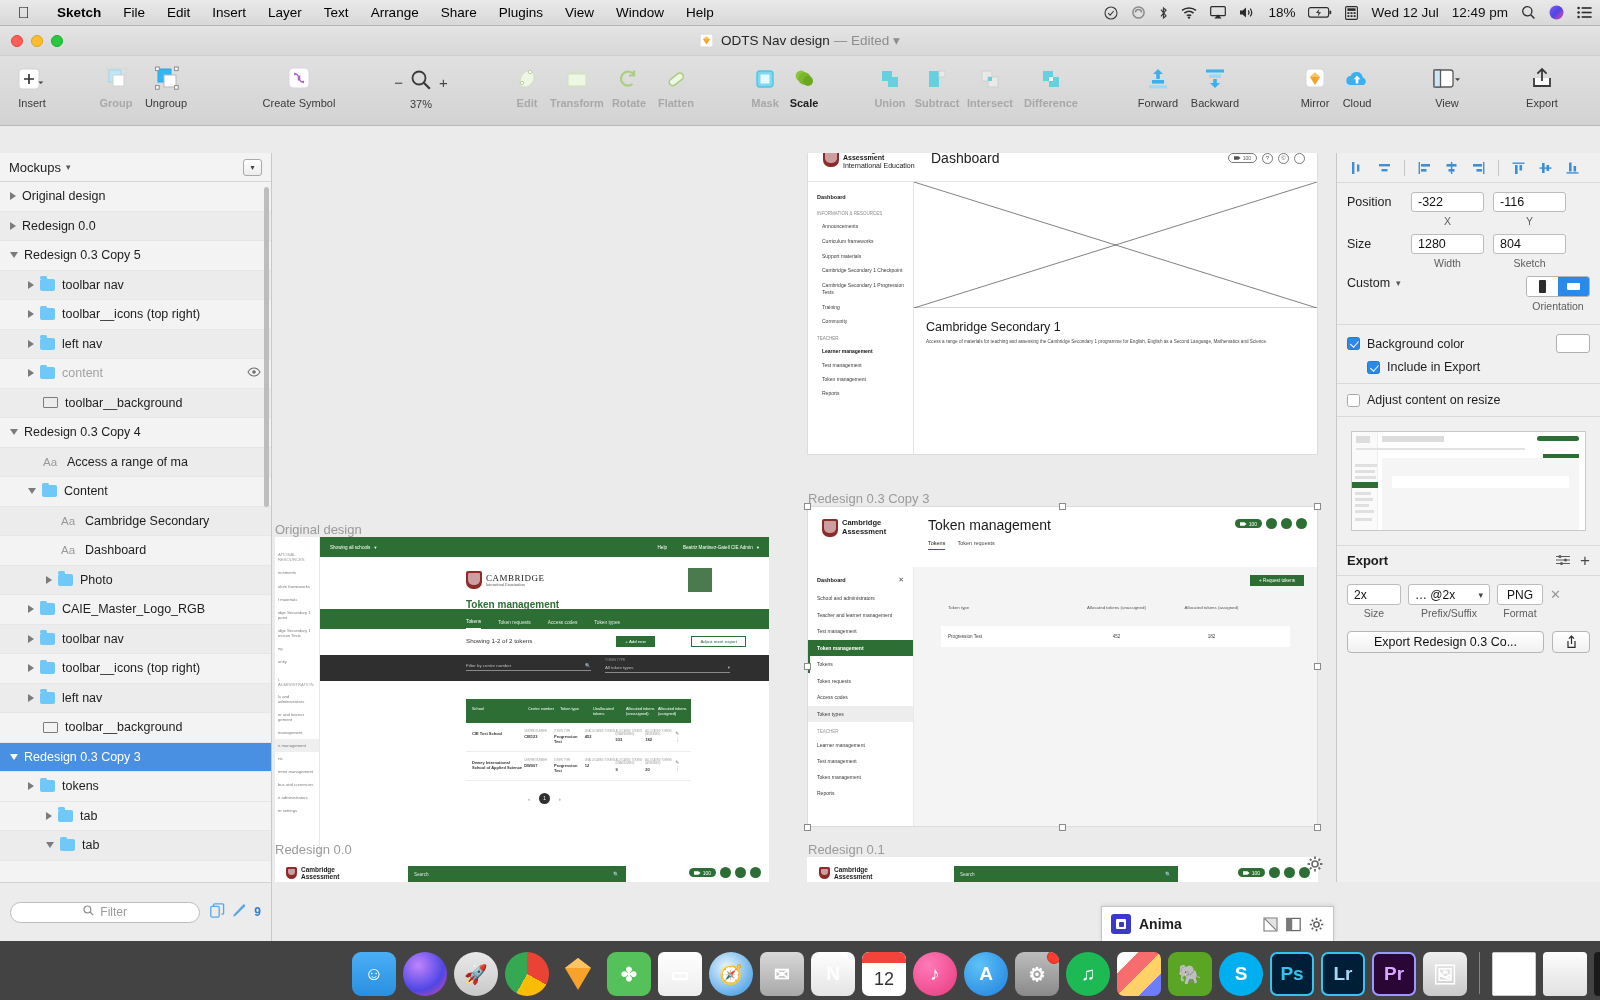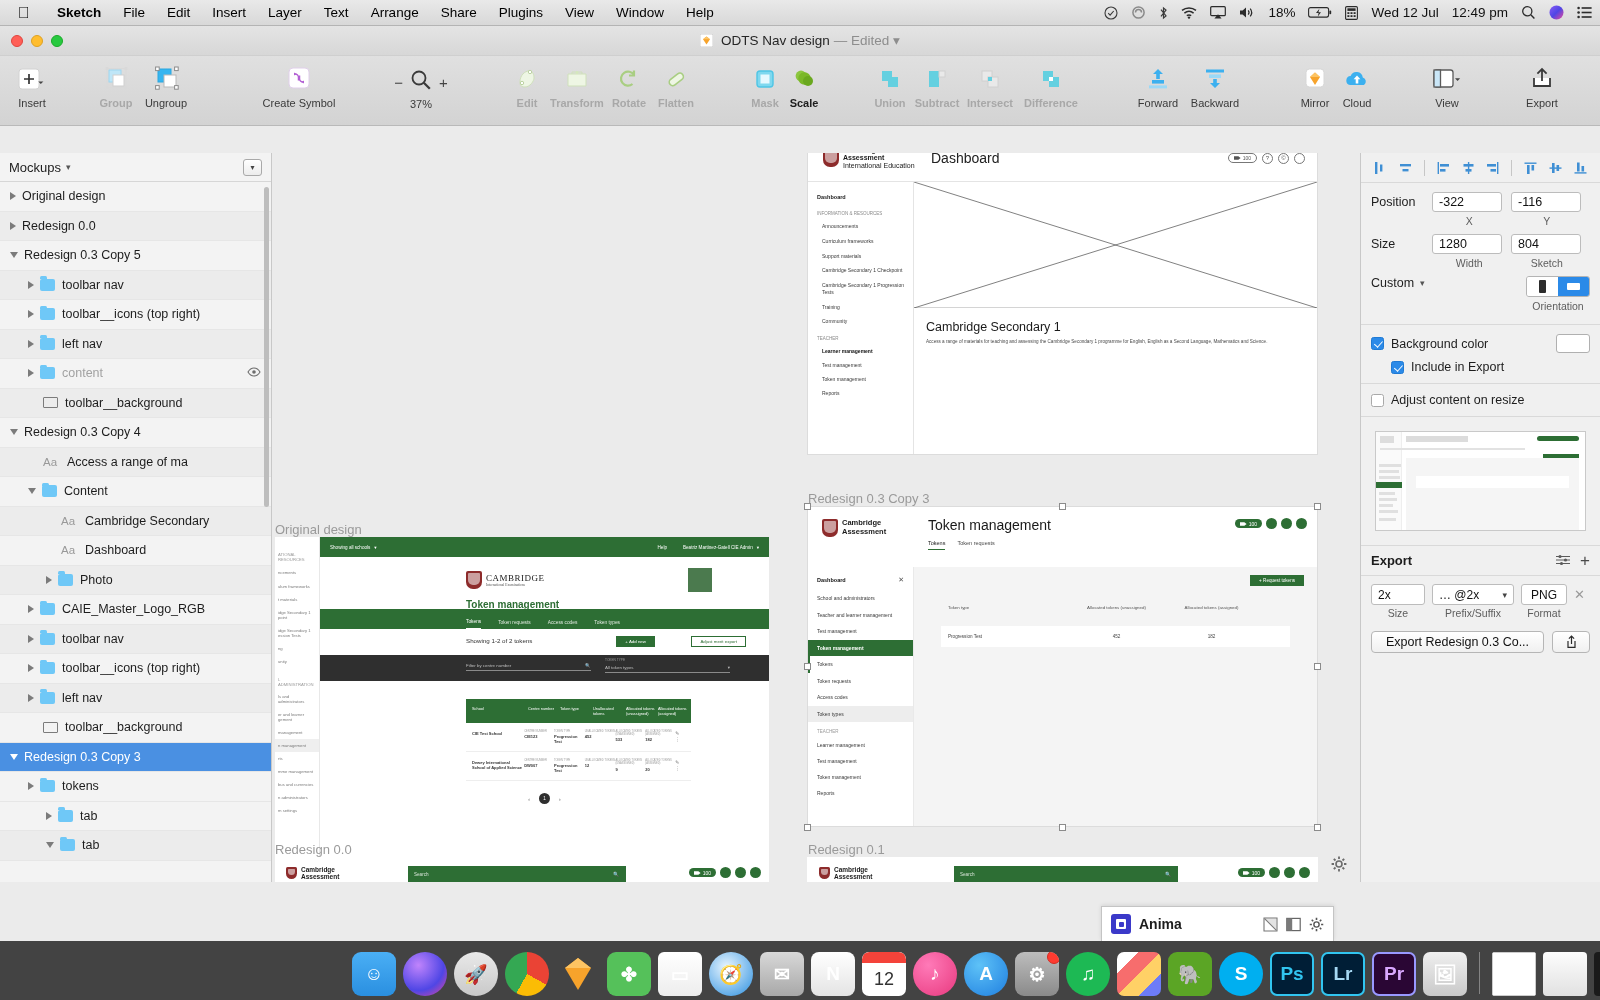--- a/index.html
+++ b/index.html
@@ -158,21 +158,21 @@
   .crest.sm { width:11px; height:12px; }
   .ca-name { font-size:7px; line-height:1.15; color:#1a1a1a; font-weight:bold; }
 
   .selhandle {
     position: absolute; width: 7px; height: 7px; background: #fff;
     border: 1px solid #8b8b8b;
   }
 
   
   .inspector {
-    position: absolute; right: 0; top: 127px; width: 240px; bottom: 59px;
+    position: absolute; right: 0; top: 127px; width: 264px; bottom: 59px;
     background: #f0f0f0; border-left: 1px solid #c8c8c8;
   }
   .align-row {
     height: 30px; display: flex; align-items: center; gap: 2px;
     padding: 0 8px; border-bottom: 1px solid #d9d9d9;
   }
   .align-btn {
     width: 25px; height: 22px; display:flex; align-items:center; justify-content:center;
   }
   .align-sep { width:1px; height:16px; background:#c6c6c6; margin:0 5px;}
@@ -777,20 +777,45 @@
           </div>
           <div class="lrow alt" style="padding-left: 46px;">
             <span class="disc "></span>
             <span class="folder-ico"></span>
             <span class="lname">tab</span>
           </div>
         </div>
       <div class="l-scroll"></div>
     </div>
 
+    <div class="filterbar">
+      <div class="filter-input">
+        <span>
+          <svg width="11" height="11" viewBox="0 0 11 11">
+              <circle cx="4.4" cy="4.4" r="3.4" fill="none" stroke="#8d8d8d" stroke-width="1.2"></circle>
+              <path d="M7 7l3 3" stroke="#8d8d8d" stroke-width="1.3"></path>
+            </svg>
+        </span>
+        <span>Filter</span>
+      </div>
+      <div class="fb-right">
+        <span>
+          <svg width="15" height="15" viewBox="0 0 15 15">
+              <rect x="0.8" y="3.4" width="8.4" height="10.8" rx="1.4" fill="none" stroke="#5aa8e0" stroke-width="1.3"></rect>
+              <path d="M3.6 3V1.8a1 1 0 011-1h8a1 1 0 011 1v8.4a1 1 0 01-1 1h-1.2" fill="none" stroke="#5aa8e0" stroke-width="1.3"></path>
+            </svg>
+        </span>
+        <span>
+          <svg width="15" height="15" viewBox="0 0 15 15">
+              <path d="M1.2 13.6l2-0.6L13 3.4a1.3 1.3 0 00-1.8-1.8L1.8 11.6z" fill="#5aa8e0"></path>
+            </svg>
+        </span>
+        <span class="fb-badge">9</span>
+      </div>
+    </div>
 
     <div class="canvas">
 
       <div class="ab-label" style="left:535px; top:-5px;">Redesign 0.3 Copy 4</div>
       <div class="artboard" style="left:534px; top:-19px; width:511px; height:321px; border:1px solid #dcdcdc;">
 
         <div style="position:absolute;left:0;top:0;right:0;height:47px;background:#fff;border-bottom:1px solid #e4e4e4;display:flex;align-items:center;">
           <div class="ca-logo" style="margin-left:15px;width:92px;">
             <div class="crest"></div>
             <div class="ca-name">

